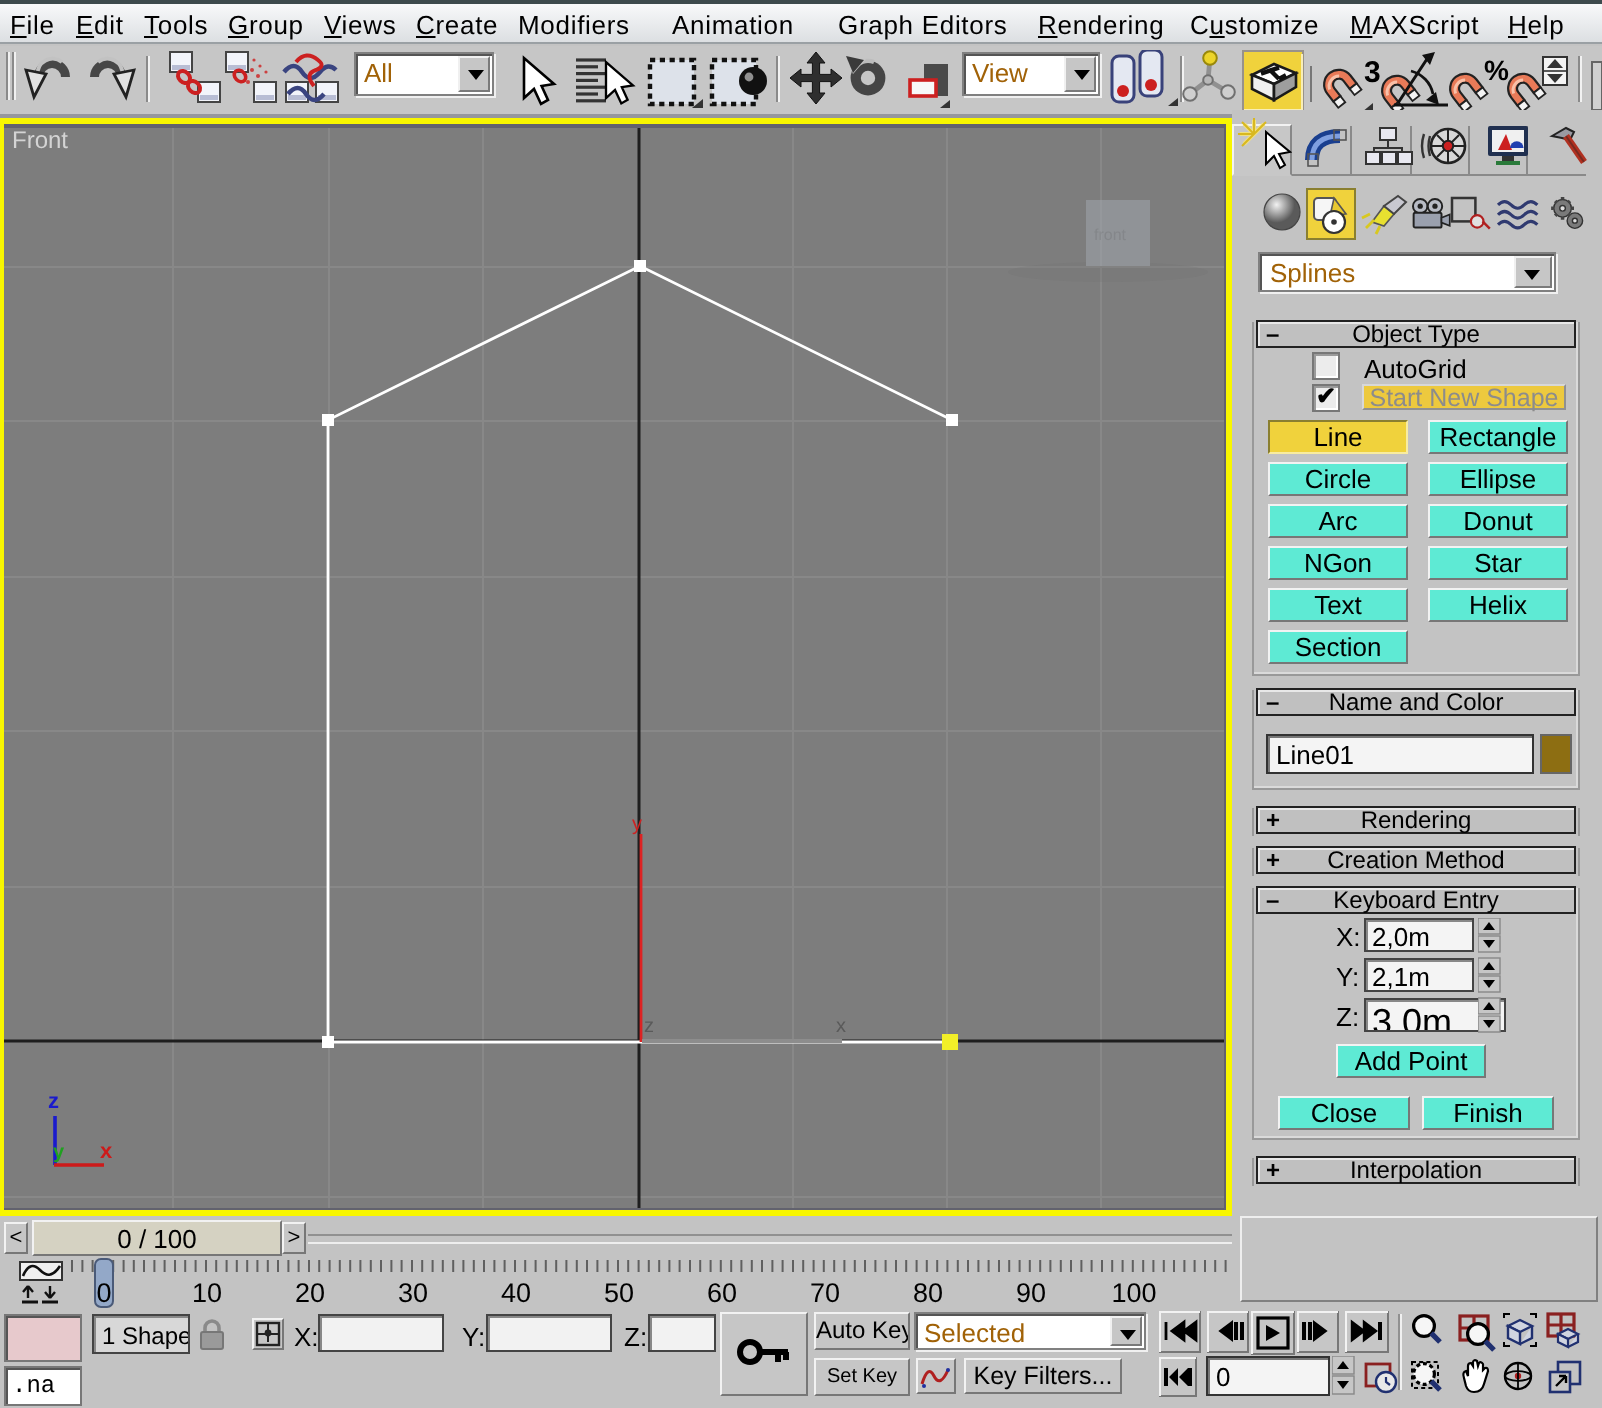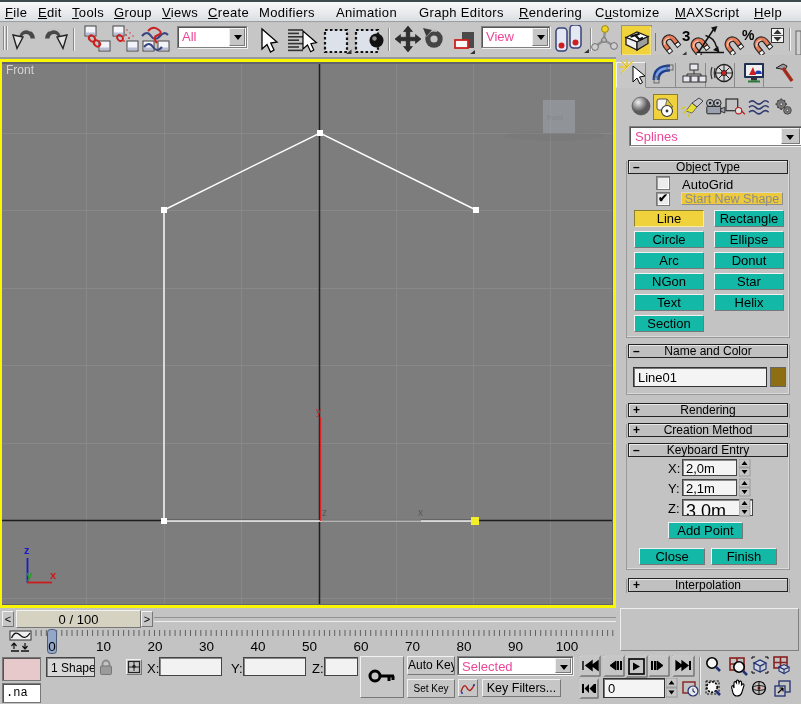--- a/index.html
+++ b/index.html
@@ -7,32 +7,32 @@
 #root{position:relative;width:801px;height:704px;}
 
 #menubar{position:absolute;left:0;top:0;width:801px;height:22px;
  background:linear-gradient(#f8f9fa,#dcdfe2);border-top:2px solid #3d4a4d;border-bottom:1px solid #9aa0a4;
  font-size:13px;letter-spacing:0.35px;color:#000;}
 #menubar u{text-decoration:underline;}
 
 #toolbar{position:absolute;left:0;top:23px;width:801px;height:36px;background:#c6c6c6;
  border-bottom:1px solid #868686;}
 .combo{position:absolute;background:#fff;border:1px solid #808080;
- box-shadow:inset 1px 1px 0 #555,1px 1px 0 #f0f0f0;font-size:13px;color:#ec4899;}
+ box-shadow:inset 1px 1px 0 #555,1px 1px 0 #f0f0f0;font-size:13px;color:#a16207;}
 .combo .cbtn{position:absolute;right:1px;top:1px;bottom:1px;width:16px;background:#c6c6c6;
  border:1px solid;border-color:#f0f0f0 #7a7a7a #7a7a7a #f0f0f0;}
 .combo .cbtn:after{content:"";position:absolute;left:4px;top:6px;border:4px solid transparent;border-top:5px solid #000;}
 
 #vp{position:absolute;left:-1px;top:59px;width:616px;height:549px;border:2px solid #ffff00;background:#7d7d7d;}
 
 #cmd{position:absolute;left:616px;top:55px;width:185px;height:553px;background:#c3c3c3;font-size:12px;}
 .rollhead{position:absolute;left:628px;width:160px;height:14px;background:#c0c0c0;
  border:1px solid #222;box-shadow:inset 1px 1px 0 #e8e8e8;text-align:center;font-size:12px;line-height:12px;color:#000;}
 .rollhead b{position:absolute;left:4px;top:0px;font-weight:bold;font-size:12px;}
-.btn{position:absolute;background:#14b8a6;border:1px solid;border-color:#f2f2f2 #777 #777 #f2f2f2;
+.btn{position:absolute;background:#5eead4;border:1px solid;border-color:#f2f2f2 #777 #777 #f2f2f2;
  font-size:13px;color:#000;text-align:center;}
 .btn.on{background:#f0d23c;border-color:#8a7f30 #f8eca0 #f8eca0 #8a7f30;}
 .field{position:absolute;background:#f2f2f2;border:1px solid #444;box-shadow:inset 1px 1px 0 #888;
  font-size:12px;color:#000;white-space:nowrap;overflow:hidden;}
 
 #bottom{position:absolute;left:0;top:608px;width:801px;height:96px;background:#c3c3c3;font-size:12px;}
 .sbtn{position:absolute;background:#c6c6c6;border:1px solid;border-color:#f2f2f2 #777 #777 #f2f2f2;
  text-align:center;color:#000;white-space:nowrap;overflow:hidden;}
 </style></head><body>
 <div id="root">
@@ -361,21 +361,21 @@
     <circle cx="6" cy="7" r="5"></circle>
         <circle cx="13" cy="14" r="4.4"></circle>
     <g stroke="#444" stroke-width="2">
           <path d="M6 0.5 V2 M6 12 V13.5 M-0.5 7 H1 M11 7 H12.5 M1.8 2.8 L2.8 3.8 M9.2 10.2 L10.2 11.2 M10.2 2.8 L9.2 3.8 M2.8 10.2 L1.8 11.2"></path>
         </g>
     <circle cx="6" cy="7" r="1.6" fill="#ddd"></circle>
         <circle cx="13" cy="14" r="1.4" fill="#ddd"></circle>
   </g>
 </svg>
 
-<div class="combo" style="left:629px;top:126px;width:173px;height:20px;">
+<div class="combo" style="left:629px;top:126px;width:149px;height:20px;">
       <div style="padding:2px 0 0 5px;font-size:13px;">Splines</div>
       <div class="cbtn" style="width:19px;"></div>
     </div>
 
 <div class="abs" style="left:626px;top:161px;width:164px;height:177px;border:1px solid #999;border-top:none;box-shadow:inset -1px -1px 0 #dadada;"></div>
 <div class="abs" style="left:626px;top:345px;width:164px;height:50px;border:1px solid #999;border-top:none;box-shadow:inset -1px -1px 0 #dadada;"></div>
 <div class="abs" style="left:626px;top:444px;width:164px;height:126px;border:1px solid #999;border-top:none;box-shadow:inset -1px -1px 0 #dadada;"></div>
 <div class="abs" style="left:626px;top:404px;width:164px;height:14px;border-left:1px solid #999;border-right:1px solid #999;"></div>
 <div class="abs" style="left:626px;top:424px;width:164px;height:14px;border-left:1px solid #999;border-right:1px solid #999;"></div>
 <div class="abs" style="left:626px;top:579px;width:164px;height:14px;border-left:1px solid #999;border-right:1px solid #999;"></div>

